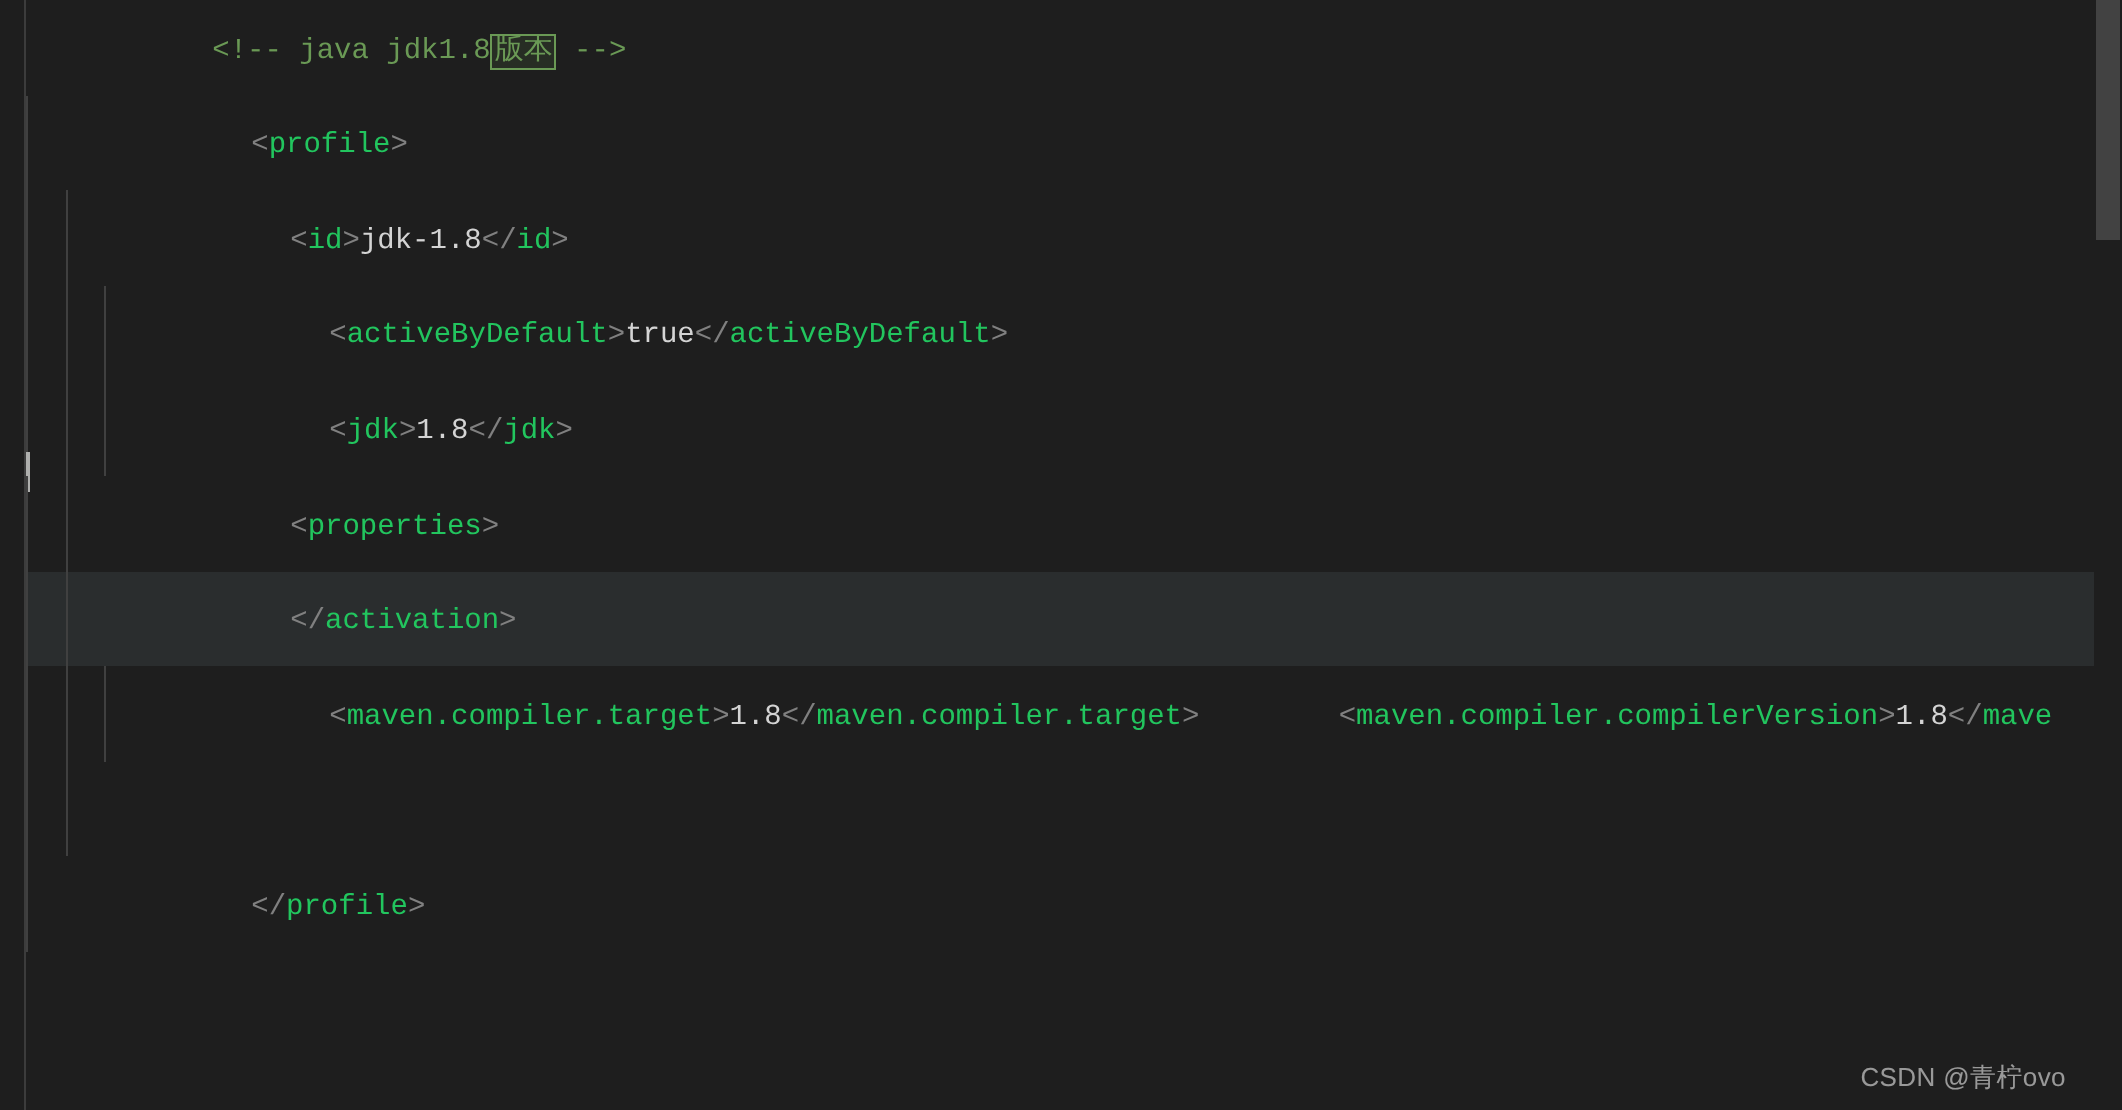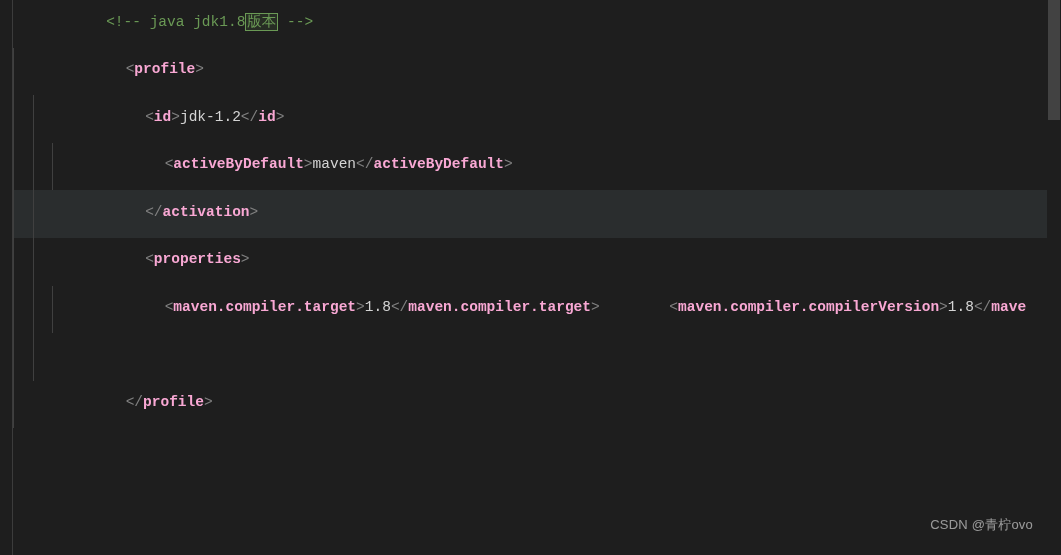--- a/index.html
+++ b/index.html
@@ -26,21 +26,21 @@
   }
   .code-area {
     flex: 1;
     padding: 0;
     position: relative;
     overflow: hidden;
   }
   .line {
     height: 47.6px;
     display: flex;
-    align-items: flex-start;
+    align-items: flex-end;
     white-space: pre;
     position: relative;
     padding-left: 0;
   }
   .line.current {
     background: #2a2d2e;
   }
   .line-content {
     padding-left: 4px;
   }
@@ -51,31 +51,31 @@
     border-left: 1px solid #404040;
     flex-shrink: 0;
   }
   .indent-spacer {
     display: inline-block;
     width: 19.5px;
     flex-shrink: 0;
   }
   .comment { color: #6a9955; }
   .bracket { color: #808080; }
-  .tag { color: #f9a8d4; font-weight: bold; }
+  .tag { color: #22c55e; }
   .text { color: #d4d4d4; }
   .highlight-box {
     border: 1px solid #6a9955;
     background: rgba(106,153,85,0.12);
     padding: 0 1px;
   }
   .watermark {
     position: absolute;
     right: 28px;
-    bottom: 24px;
+    bottom: 10px;
     font-family: Arial, sans-serif;
     font-size: 13px;
     color: rgba(255,255,255,0.55);
     letter-spacing: 0.2px;
   }
   .scrollbar {
     position: absolute;
     right: 0;
     top: 0;
     bottom: 0;
@@ -114,44 +114,51 @@
     <div class="line">
       <span class="indent-segment"></span><span class="indent-spacer"></span>
       <span class="line-content">
         <span class="bracket">&lt;</span><span class="tag">profile</span><span class="bracket">&gt;</span>
       </span>
     </div>
 
     <div class="line">
       <span class="indent-segment"></span><span class="indent-segment"></span><span class="indent-spacer"></span>
       <span class="line-content">
-        <span class="bracket">&lt;</span><span class="tag">id</span><span class="bracket">&gt;</span><span class="text">jdk-1.2</span><span class="bracket">&lt;</span><span class="bracket">/</span><span class="tag">id</span><span class="bracket">&gt;</span>
+        <span class="bracket">&lt;</span><span class="tag">id</span><span class="bracket">&gt;</span><span class="text">jdk-1.8</span><span class="bracket">&lt;</span><span class="bracket">/</span><span class="tag">id</span><span class="bracket">&gt;</span>
       </span>
     </div>
 
 
     <div class="line">
       <span class="indent-segment"></span><span class="indent-segment"></span><span class="indent-segment"></span><span class="indent-spacer"></span>
       <span class="line-content">
-        <span class="bracket">&lt;</span><span class="tag">activeByDefault</span><span class="bracket">&gt;</span><span class="text">maven</span><span class="bracket">&lt;</span><span class="bracket">/</span><span class="tag">activeByDefault</span><span class="bracket">&gt;</span>
+        <span class="bracket">&lt;</span><span class="tag">activeByDefault</span><span class="bracket">&gt;</span><span class="text">true</span><span class="bracket">&lt;</span><span class="bracket">/</span><span class="tag">activeByDefault</span><span class="bracket">&gt;</span>
       </span>
     </div>
 
-
-    <div class="line current">
-      <span class="indent-segment"></span><span class="indent-segment"></span><span class="indent-spacer"></span>
+    <div class="line">
+      <span class="indent-segment"></span><span class="indent-segment"></span><span class="indent-segment"></span><span class="indent-spacer"></span>
       <span class="line-content">
-        <span class="bracket">&lt;</span><span class="bracket">/</span><span class="tag">activation</span><span class="bracket">&gt;</span>
+        <span class="bracket">&lt;</span><span class="tag">jdk</span><span class="bracket">&gt;</span><span class="text">1.8</span><span class="bracket">&lt;</span><span class="bracket">/</span><span class="tag">jdk</span><span class="bracket">&gt;</span>
       </span>
+      <div class="cursor-mark" style="left:0; top:36px;"></div>
     </div>
 
     <div class="line">
       <span class="indent-segment"></span><span class="indent-segment"></span><span class="indent-spacer"></span>
       <span class="line-content">
         <span class="bracket">&lt;</span><span class="tag">properties</span><span class="bracket">&gt;</span>
+      </span>
+    </div>
+
+    <div class="line current">
+      <span class="indent-segment"></span><span class="indent-segment"></span><span class="indent-spacer"></span>
+      <span class="line-content">
+        <span class="bracket">&lt;</span><span class="bracket">/</span><span class="tag">activation</span><span class="bracket">&gt;</span>
       </span>
     </div>
 
 
     <div class="line">
       <span class="indent-segment"></span><span class="indent-segment"></span><span class="indent-segment"></span><span class="indent-spacer"></span>
       <span class="line-content">
         <span class="bracket">&lt;</span><span class="tag">maven.compiler.target</span><span class="bracket">&gt;</span><span class="text">1.8</span><span class="bracket">&lt;</span><span class="bracket">/</span><span class="tag">maven.compiler.target</span><span class="bracket">&gt;</span><span class="text">        </span><span class="bracket">&lt;</span><span class="tag">maven.compiler.compilerVersion</span><span class="bracket">&gt;</span><span class="text">1.8</span><span class="bracket">&lt;</span><span class="bracket">/</span><span class="tag">mave</span>
       </span>
     </div>

